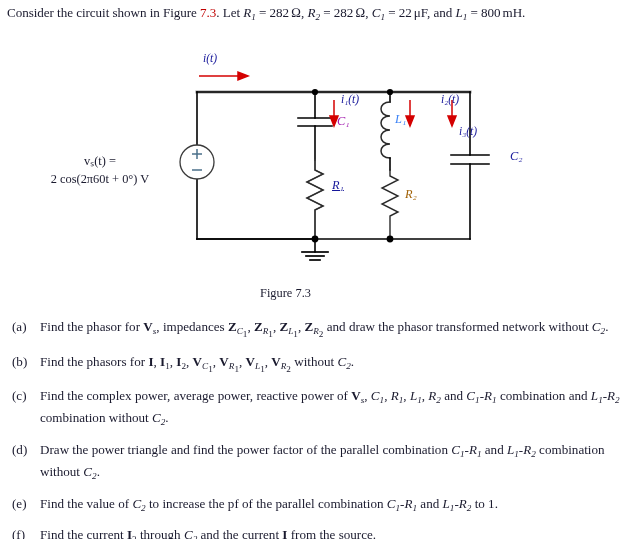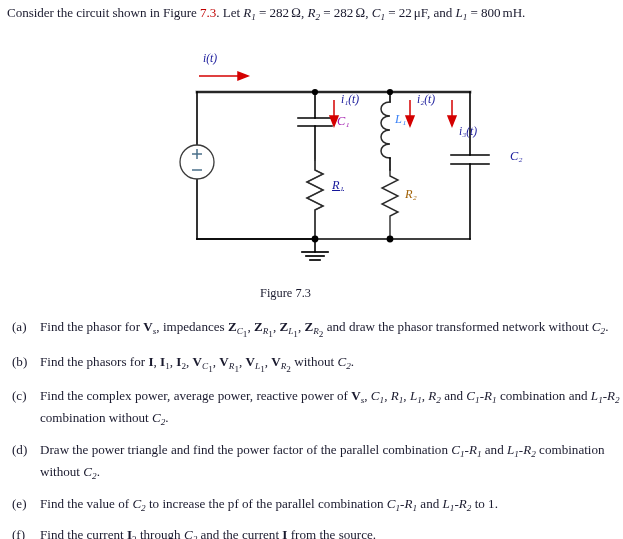--- a/index.html
+++ b/index.html
@@ -195,21 +195,21 @@
         <polygon points="452,84 448,74 456,74"></polygon>
       </g>
     </svg>
 
     <div class="lbl-red" style="left:203px; top:10px;">
       <span>i(t)</span>
     </div>
     <div class="lbl-red" style="left:341px; top:51px;">
       <span>i₁(t)</span>
     </div>
-    <div class="lbl-red" style="left:417px; top:51px;">
+    <div class="lbl-red" style="left:441px; top:51px;">
       <span>i₂(t)</span>
     </div>
     <div class="lbl-red" style="left:459px; top:51px;margin-top:32px;">
       <span>i₃(t)</span>
     </div>
 
     <div class="lbl" style="left:337px; top:72px; color:#a21caf;">
       <span>C₁</span>
     </div>
     <div class="lbl" style="left:395px; top:70px; color:#3b82f6;">
@@ -219,20 +219,22 @@
       <span>C₂</span>
     </div>
     <div class="lbl" style="left:332px; top:136px; color:#16179a;text-decoration:underline;">
       <span>R₁</span>
     </div>
     <div class="lbl" style="left:405px; top:145px; color:#a16207;">
       <span>R₂</span>
     </div>
 
     <div class="srclabel" style="left:26px; top:110px; width:148px;">
+      <div>vₛ(t) =</div>
+      <div>2 cos(2π60t + 0°) V</div>
     </div>
 
     <div class="figcap" style="left:260px; top:244px;">Figure 7.3</div>
   </div>
 
   <div class="qlist">
 
     <div class="qitem">
       <span class="qmark">(a)</span>
       <span class="qtext">Find the phasor for <b class="bv">V</b><span class="sub">s</span>, impedances <b class="bv">Z</b><span class="sub">C<span class="subn">1</span></span>, <b class="bv">Z</b><span class="sub">R<span class="subn">1</span></span>, <b class="bv">Z</b><span class="sub">L<span class="subn">1</span></span>, <b class="bv">Z</b><span class="sub">R<span class="subn">2</span></span> and draw the phasor transformed network without <var class="v">C</var><span class="sub">2</span>.</span>

